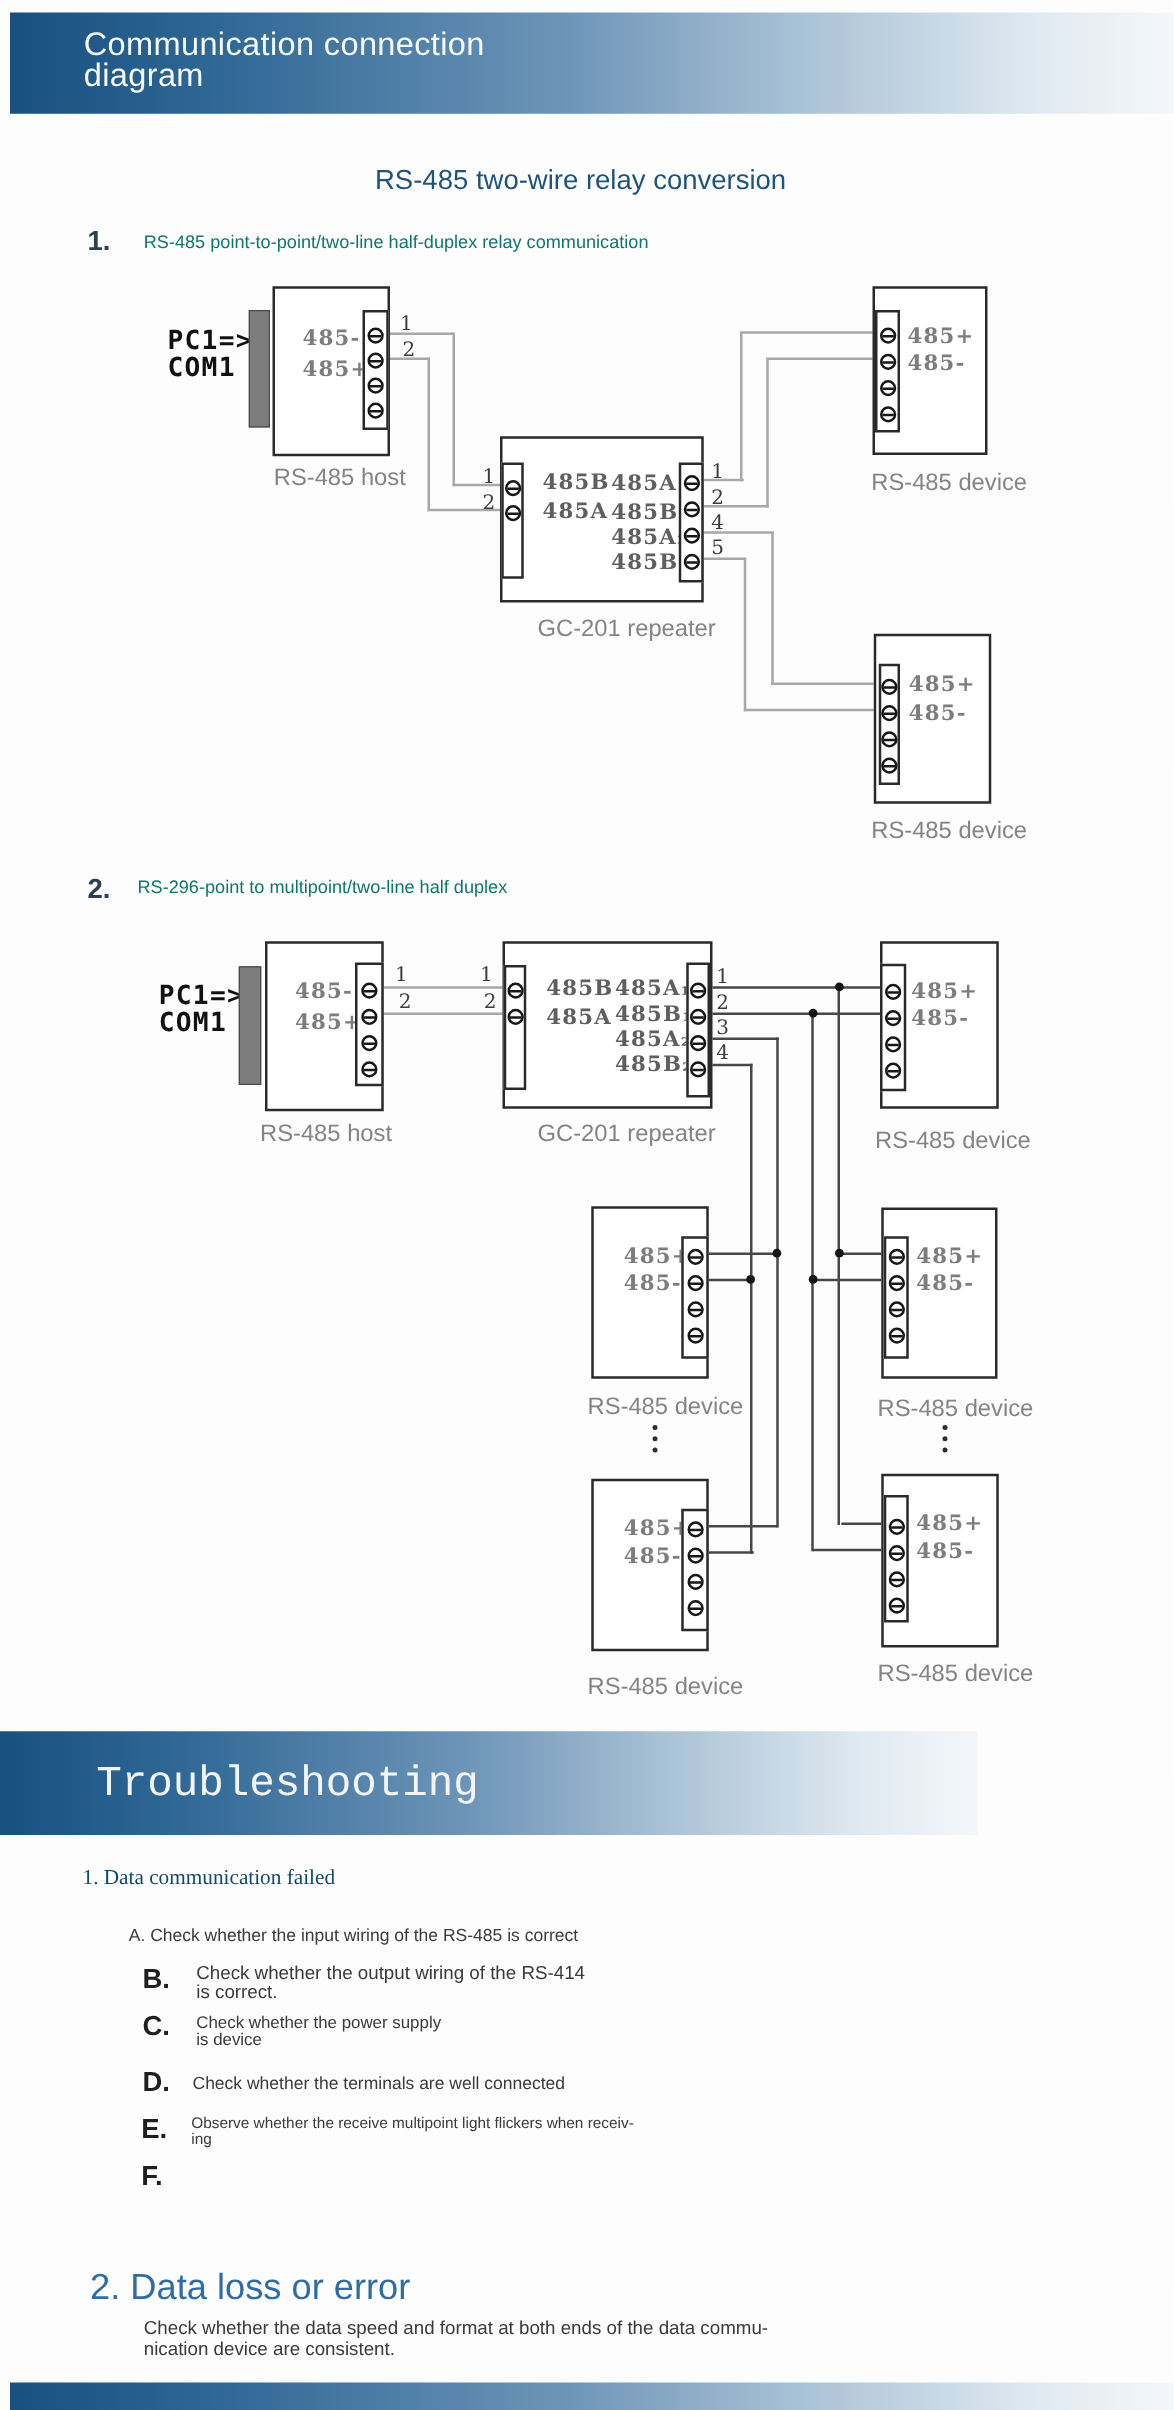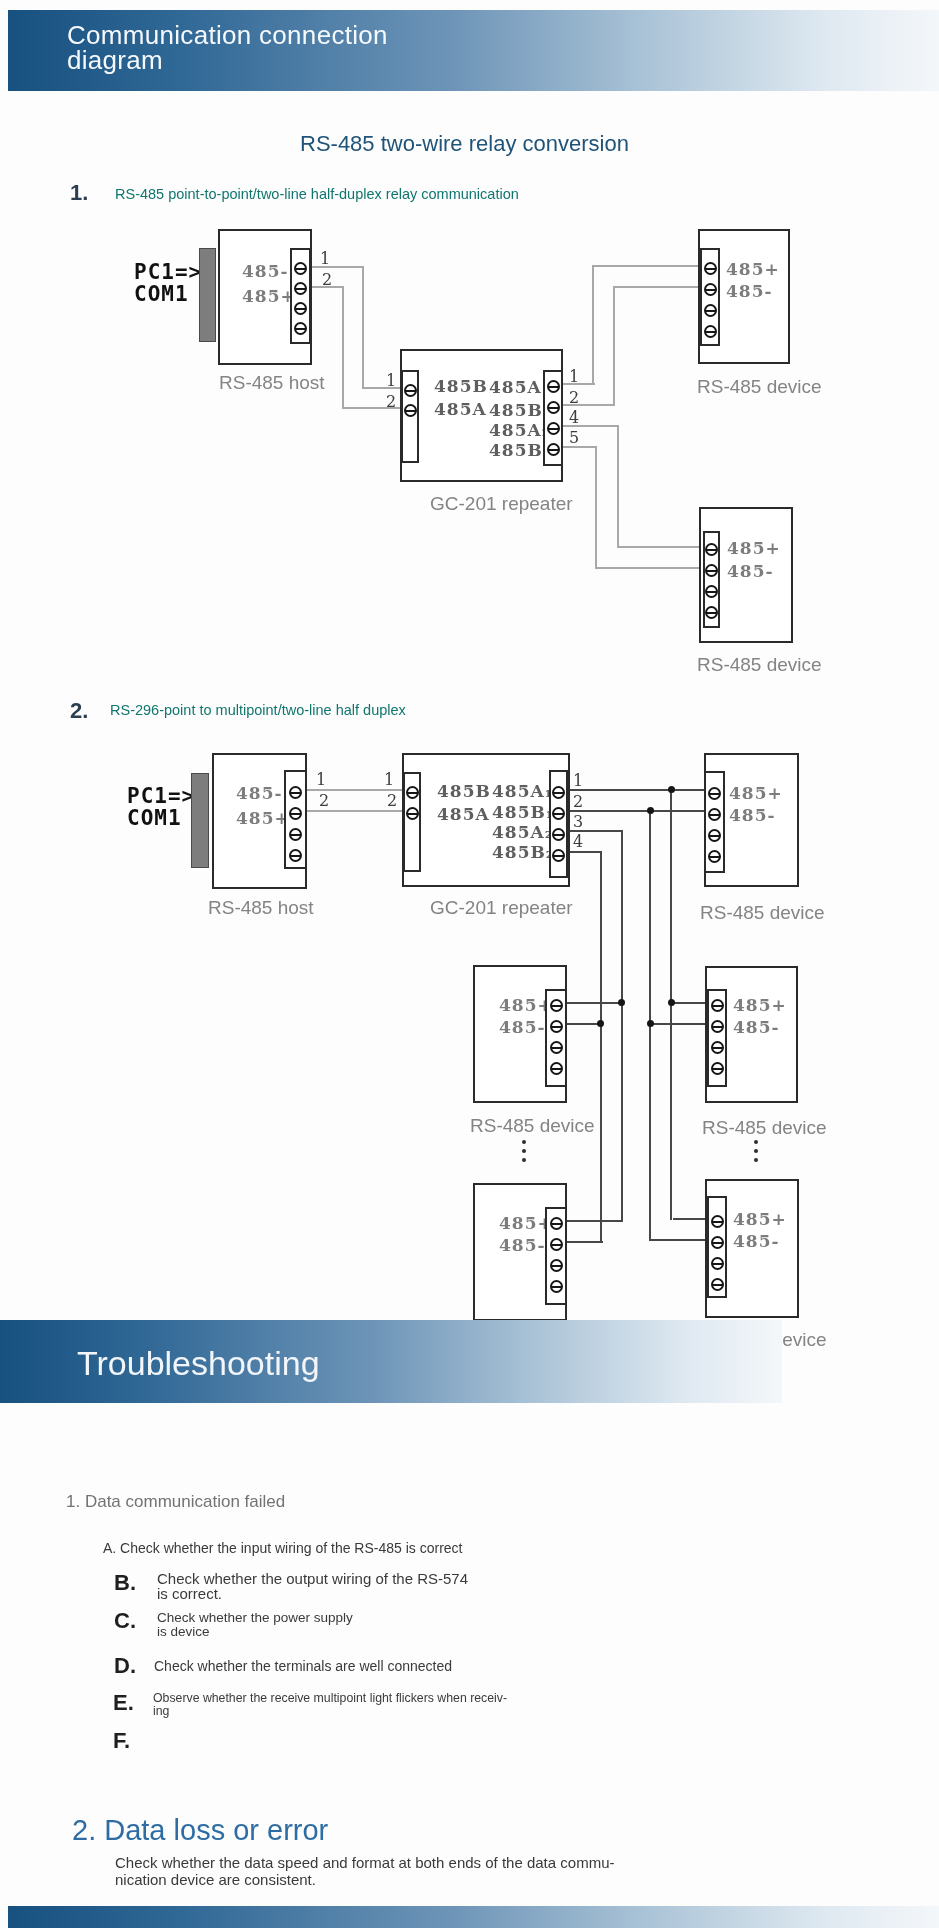--- a/index.html
+++ b/index.html
@@ -25,21 +25,21 @@
        letter-spacing:1px;white-space:nowrap;}
   .pin.dk{color:#5f5f5f;}
   .pin.r{width:46px;text-align:right;display:inline-block;}
   .num{font-family:"DejaVu Serif",serif;font-size:16px;color:#3d3d3d;}
   .cap{font-size:19px;color:#848484;white-space:nowrap;}
   .pc{font-family:"DejaVu Sans Mono",monospace;font-weight:bold;font-size:21px;color:#111;
       white-space:pre-line;line-height:1.05;letter-spacing:1px;}
   .vdots{display:flex;flex-direction:column;gap:5px;}
   .vdots span{width:4px;height:4px;border-radius:50%;background:#2e2e2e;}
   .ts-banner-title{color:#f2f6fa;font-size:34px;font-weight:400;}
-  .ts-sub1{color:#737373;font-size:17px;}
+  .ts-sub1{color:#0c4a6e;font-size:17px;font-family:Liberation Serif, serif;}
   .ts-item-a{color:#3a3a3a;font-size:14px;}
   .ts-letter{color:#1f1f1f;font-size:22px;font-weight:600;}
   .ts-text{color:#3a3a3a;}
   .ts-sub2{color:#2d6da4;font-size:29px;}
   .ts-para{color:#3a3a3a;font-size:15px;line-height:17px;white-space:pre-line;}
 </style>
 </head>
 <body>
 
 <div class="page">
@@ -263,30 +263,30 @@
   <div class="abs strip" style="left:707px;top:1196px;width:20px;height:102px;padding-top:17px;gap:8px;">
     <span class="screw"></span>
     <span class="screw"></span>
     <span class="screw"></span>
     <span class="screw"></span>
   </div>
   <div class="abs pin" style="left:733px;top:1209px;">485+</div>
   <div class="abs pin" style="left:733px;top:1231px;">485-</div>
   <div class="abs cap" style="left:702px;top:1329px;">RS-485 device</div>
 
-  <div class="abs banner" style="left:0px;top:1320px;width:782px;height:83px;">
+  <div class="abs banner" style="left:0px;top:1385px;width:782px;height:83px;font-family:Liberation Mono, monospace;">
     <div class="abs ts-banner-title" style="left:77px;top:24px;">Troubleshooting</div>
   </div>
 
   <div class="abs ts-sub1" style="left:66px;top:1492px;">1. Data communication failed</div>
   <div class="abs ts-item-a" style="left:103px;top:1540px;">A. Check whether the input wiring of the RS-485 is correct</div>
 
   <div class="abs ts-letter" style="left:114px;top:1570px;">B.</div>
   <div class="abs ts-text" style="left:157px;top:1572px;font-size:15px;line-height:14.5px;">
-    <div>Check whether the output wiring of the RS-574</div>
+    <div>Check whether the output wiring of the RS-414</div>
     <div>is correct.</div>
   </div>
 
   <div class="abs ts-letter" style="left:114px;top:1608px;">C.</div>
   <div class="abs ts-text" style="left:157px;top:1611px;font-size:13.5px;line-height:14px;">
     <div>Check whether the power supply</div>
     <div>is device</div>
   </div>
 
   <div class="abs ts-letter" style="left:114px;top:1653px;">D.</div>

